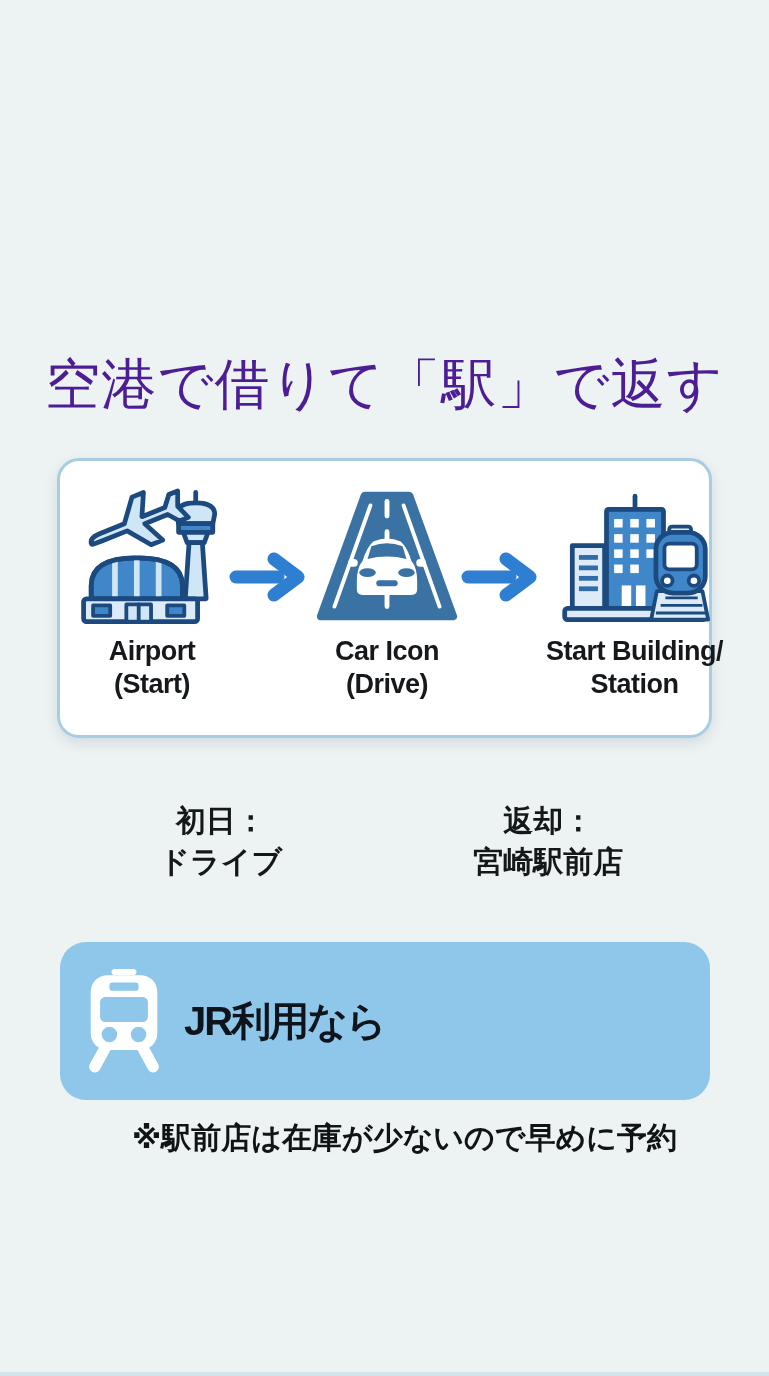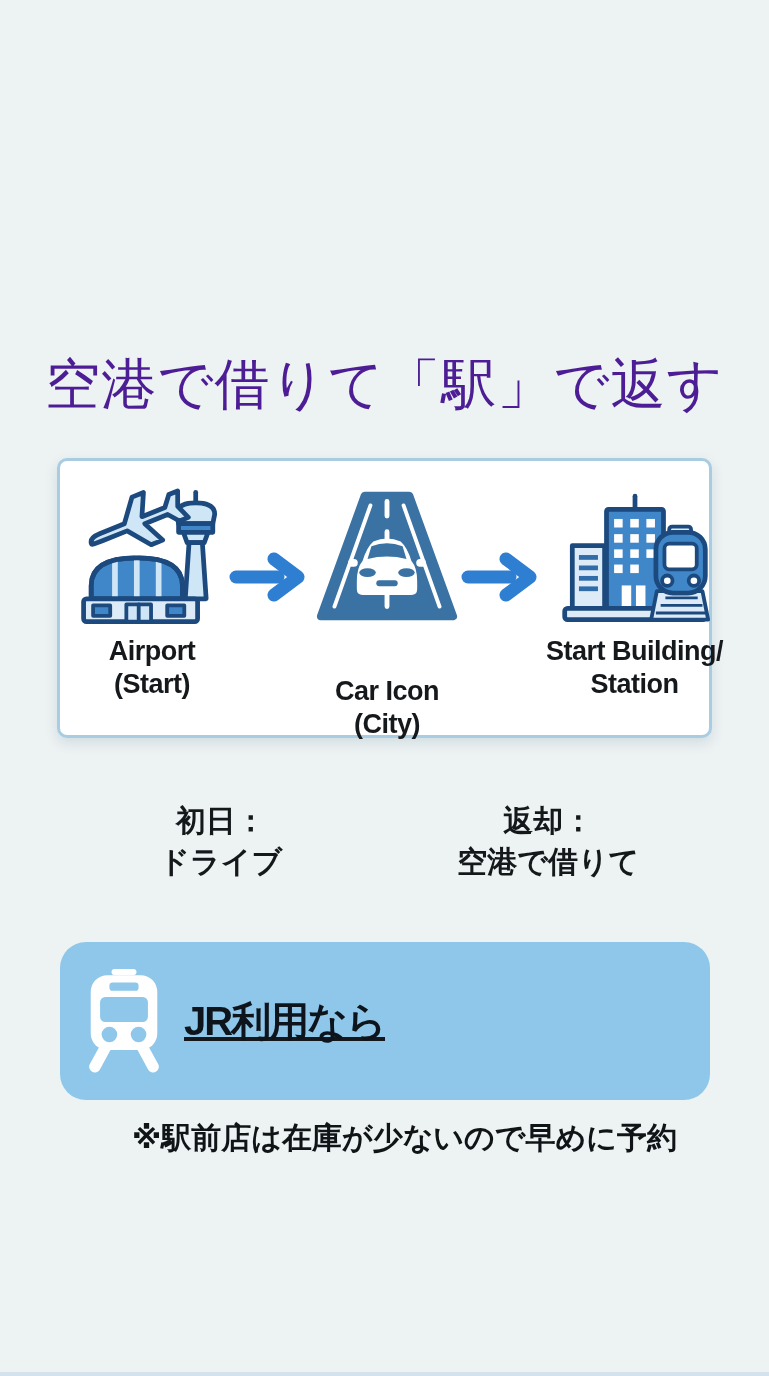--- a/index.html
+++ b/index.html
@@ -31,28 +31,28 @@
     margin: 0; text-align: center;
     font-size: 55px; font-weight: 400; letter-spacing: 1px;
     color: #4c1d95; white-space: nowrap;
   }
 
   
   .flow-card {
     position: absolute; top: 458px; left: 57px;
     width: 655px; height: 280px; box-sizing: border-box;
     background: #ffffff;
-    border: 3px solid #a8cde3; border-radius: 10px;
+    border: 3px solid #a8cde3; border-radius: 22px;
     box-shadow: 0 5px 12px rgba(110,145,170,.22);
     display: flex; align-items: flex-start;
     padding: 20px 16px 0 16px;
   }
   .step { display: flex; flex-direction: column; align-items: center; }
   .step-1 { width: 196px; }
-  .step-2 { width: 186px; gap: 40px; }
+  .step-2 { width: 186px; }
   .step-3 { width: 216px; }
   .icon-box { height: 150px; display: flex; align-items: center; justify-content: center; }
   .step-label {
     margin-top: 4px; text-align: center;
     font-size: 27px; font-weight: 700; line-height: 1.22;
     color: #16191c; letter-spacing: -0.5px;
   }
   .step-label span { display: block; white-space: nowrap; }
   .arrow-wrap {
     flex: 1; display: flex; justify-content: center;
@@ -71,21 +71,20 @@
   }
   .detail span { display: block; }
 
   
   .highlight {
     position: absolute; top: 942px; left: 60px;
     width: 650px; height: 158px; box-sizing: border-box;
     background: #8ec7e9; border-radius: 26px;
     display: flex; align-items: center; gap: 22px;
     padding: 0 35px 0 26px;
-    text-decoration: underline;
   }
   .highlight svg { flex: 0 0 auto; display: block; }
   .highlight-text {
     font-size: 40px; font-weight: 800; line-height: 1.3;
     color: #0d141b; letter-spacing: -2px; white-space: nowrap;
   }
   .highlight-text span { display: block; }
 
   
   .footnote {
@@ -165,21 +164,21 @@
           <rect x="35" y="73" width="10" height="8" rx="4" fill="#ffffff"></rect>
           <rect x="105" y="73" width="10" height="8" rx="4" fill="#ffffff"></rect>
           <path d="M59 60 Q75 54 91 60 L95 73 Q75 68 55 73 Z" fill="#3a72a4"></path>
           <ellipse cx="55" cy="87" rx="8.5" ry="4.5" fill="#3a72a4"></ellipse>
           <ellipse cx="95" cy="87" rx="8.5" ry="4.5" fill="#3a72a4"></ellipse>
           <rect x="64" y="95" width="22" height="6" rx="3" fill="#3a72a4"></rect>
         </svg>
       </div>
       <div class="step-label">
         <span>Car Icon</span>
-        <span>(City)</span>
+        <span>(Drive)</span>
       </div>
     </div>
 
     <div class="arrow-wrap">
       <svg width="86" height="52" viewBox="0 0 86 52">
         <line x1="8" y1="26" x2="50" y2="26" stroke="#2e7ed2" stroke-width="13" stroke-linecap="round"></line>
         <path d="M46 8 L70 26 L46 44" fill="none" stroke="#2e7ed2" stroke-width="13" stroke-linecap="round" stroke-linejoin="round"></path>
       </svg>
     </div>
 
@@ -234,21 +233,21 @@
     </div>
   </div>
 
   <div class="details-row">
     <div class="detail">
       <span>初日：</span>
       <span>ドライブ</span>
     </div>
     <div class="detail">
       <span>返却：</span>
-      <span>空港で借りて</span>
+      <span>宮崎駅前店</span>
     </div>
   </div>
 
   <div class="highlight">
     <span>
       <svg width="76" height="104" viewBox="0 0 72 100">
         <line x1="20" y1="72" x2="8" y2="94" stroke="#ffffff" stroke-width="11" stroke-linecap="round"></line>
         <line x1="52" y1="72" x2="64" y2="94" stroke="#ffffff" stroke-width="11" stroke-linecap="round"></line>
         <rect x="24" y="0" width="24" height="6" rx="3" fill="#ffffff"></rect>
         <rect x="4" y="6" width="64" height="72" rx="16" fill="#ffffff"></rect>

